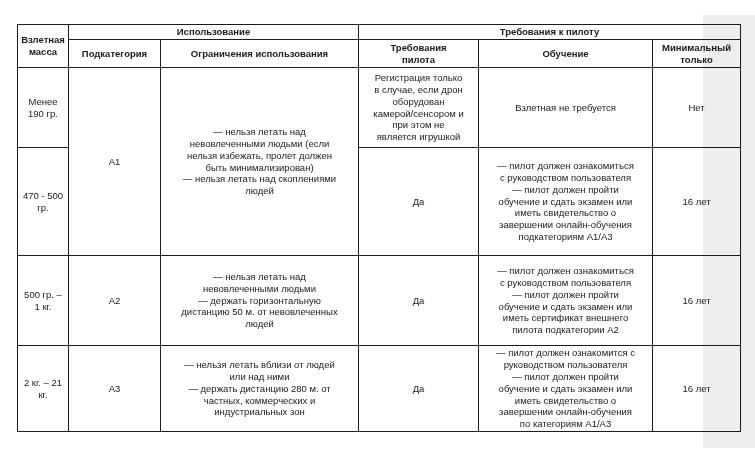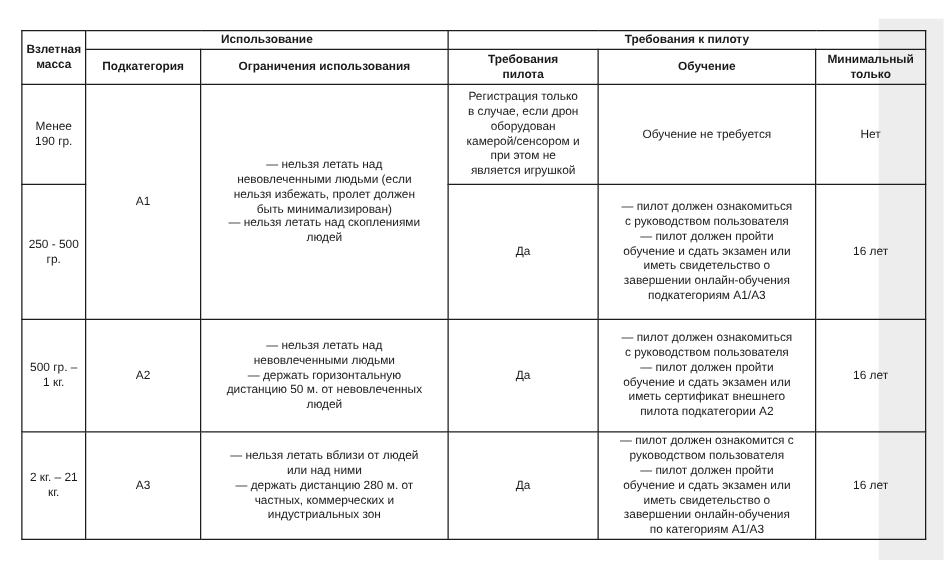--- a/index.html
+++ b/index.html
@@ -89,26 +89,26 @@
 нельзя избежать, пролет должен
 быть минимализирован)
 — нельзя летать над скоплениями
 людей</td>
       <td>Регистрация только
 в случае, если дрон
 оборудован
 камерой/сенсором и
 при этом не
 является игрушкой</td>
-      <td>Обучение не требуется</td>
+      <td>Взлетная не требуется</td>
       <td>Нет</td>
     </tr>
 
     <tr style="height:108px">
-      <td>250 - 500
+      <td>470 - 500
 гр.</td>
       <td>Да</td>
       <td>— пилот должен ознакомиться
 с руководством пользователя
 — пилот должен пройти
 обучение и сдать экзамен или
 иметь свидетельство о
 завершении онлайн-обучения
 подкатегориям А1/А3</td>
       <td>16 лет</td>

